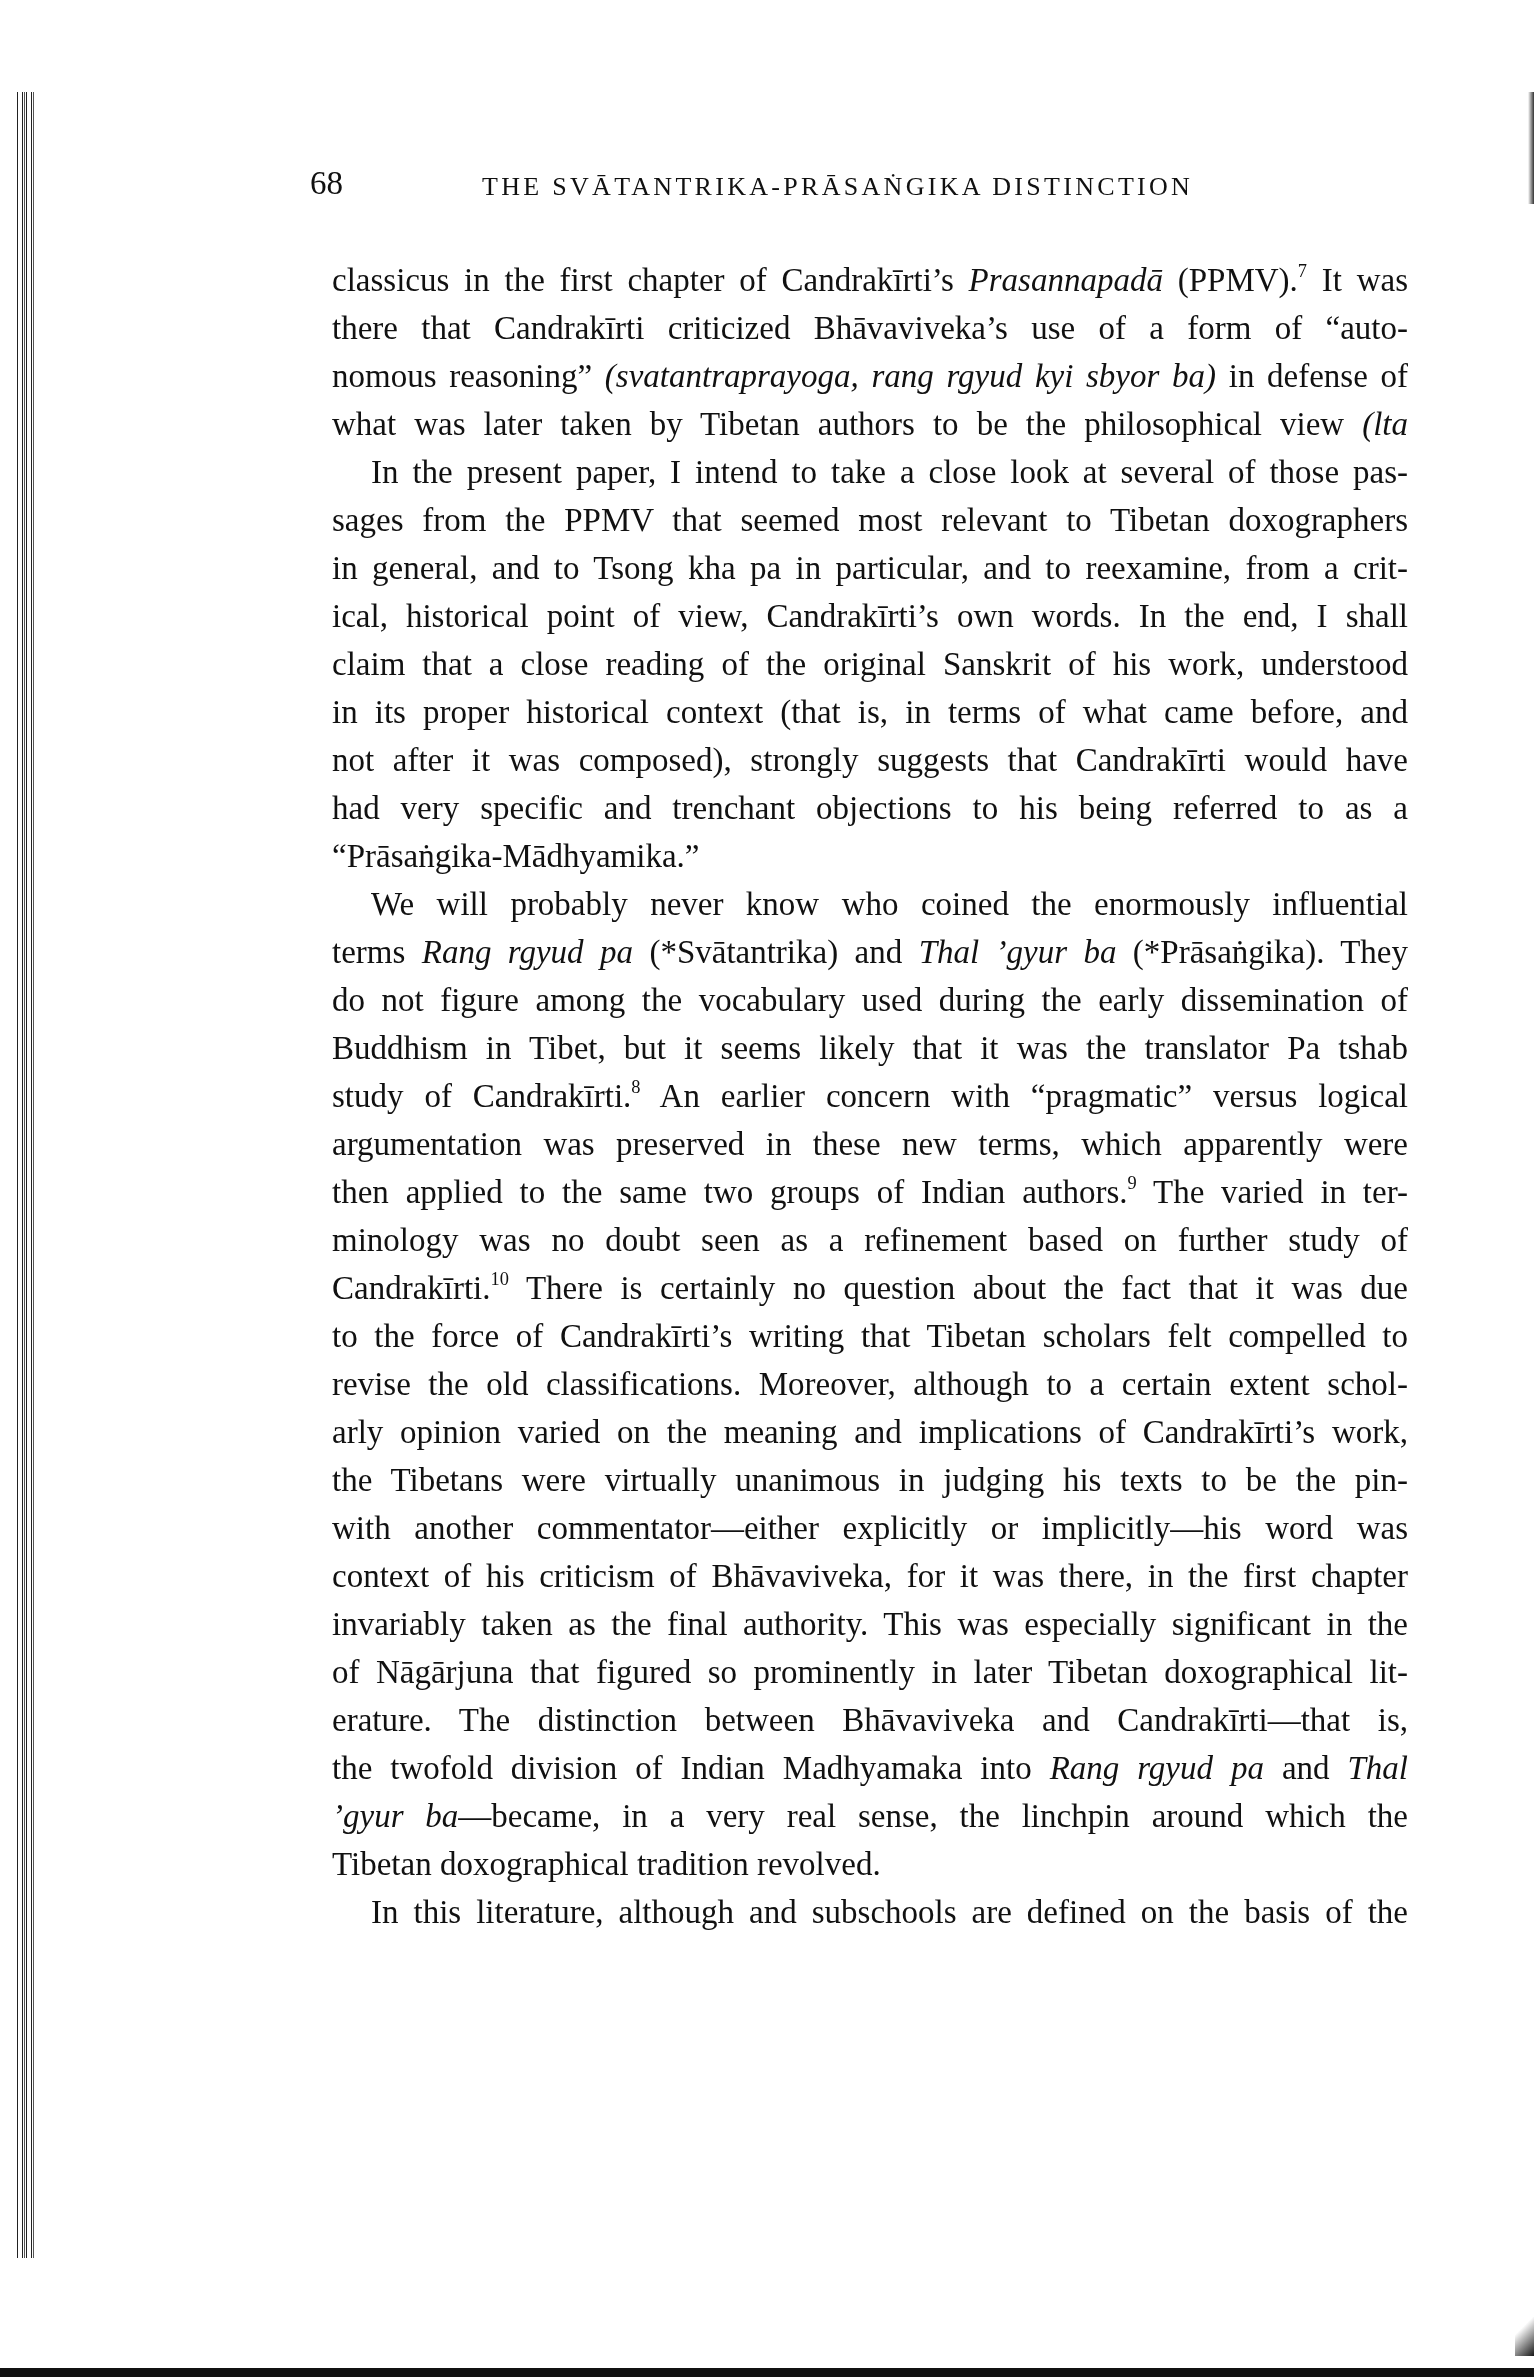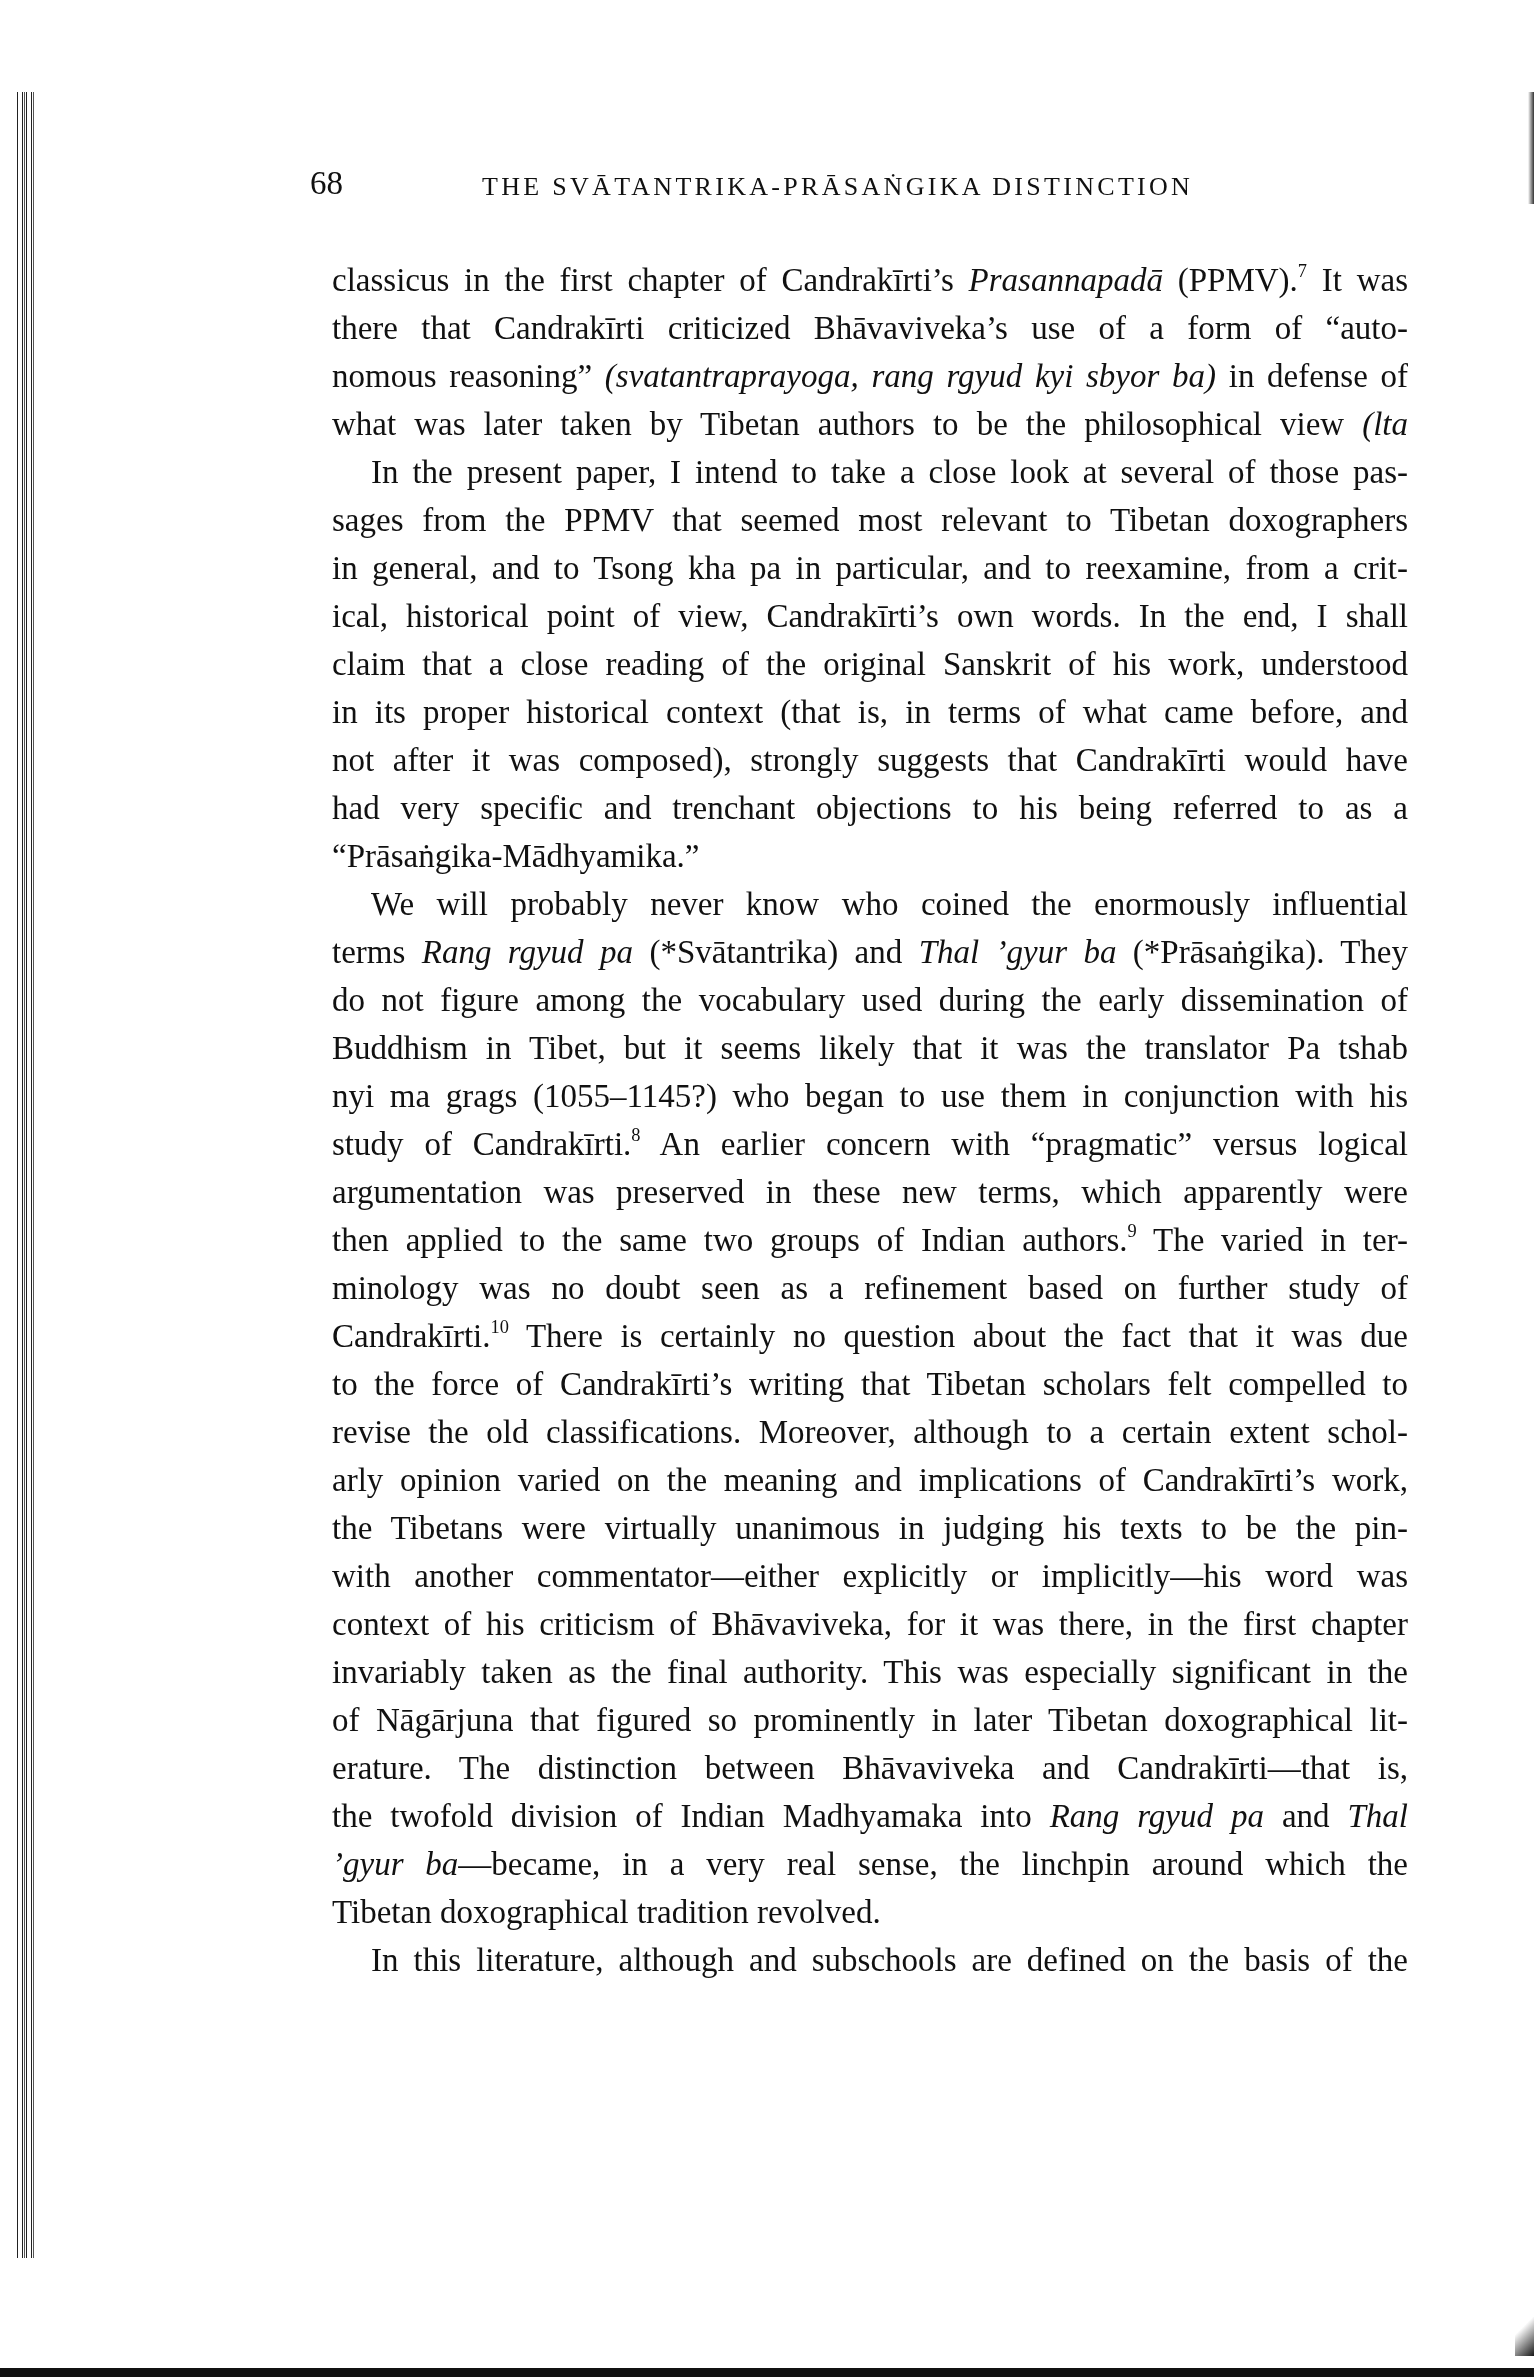--- a/index.html
+++ b/index.html
@@ -57,21 +57,20 @@
         <span class="line"><span>in its proper historical context (that is, in terms of what came before, and</span></span>
         <span class="line"><span>not after it was composed), strongly suggests that Candrakīrti would have</span></span>
         <span class="line"><span>had very specific and trenchant objections to his being referred to as a</span></span>
         <span class="line last"><span>“Prāsaṅgika-Mādhyamika.”</span></span>
       </div>
       <div>
         <span class="line indent"><span>We will probably never know who coined the enormously influential</span></span>
         <span class="line"><span>terms </span><i>Rang rgyud pa</i><span> (*Svātantrika) and </span><i>Thal ’gyur ba</i><span> (*Prāsaṅgika). They</span></span>
         <span class="line"><span>do not figure among the vocabulary used during the early dissemination of</span></span>
         <span class="line"><span>Buddhism in Tibet, but it seems likely that it was the translator Pa tshab</span></span>
-        <span class="line"><span>nyi ma grags (1055–1145?) who began to use them in conjunction with his</span></span>
         <span class="line"><span>study of Candrakīrti.</span><sup>8</sup><span> An earlier concern with “pragmatic” versus logical</span></span>
         <span class="line"><span>argumentation was preserved in these new terms, which apparently were</span></span>
         <span class="line"><span>then applied to the same two groups of Indian authors.</span><sup>9</sup><span> The varied in ter-</span></span>
         <span class="line"><span>minology was no doubt seen as a refinement based on further study of</span></span>
         <span class="line"><span>Candrakīrti.</span><sup>10</sup><span> There is certainly no question about the fact that it was due</span></span>
         <span class="line"><span>to the force of Candrakīrti’s writing that Tibetan scholars felt compelled to</span></span>
         <span class="line"><span>revise the old classifications. Moreover, although to a certain extent schol-</span></span>
         <span class="line"><span>arly opinion varied on the meaning and implications of Candrakīrti’s work,</span></span>
         <span class="line"><span>the Tibetans were virtually unanimous in judging his texts to be the pin-</span></span>
         <span class="line"><span>with another commentator—either explicitly or implicitly—his word was</span></span>

